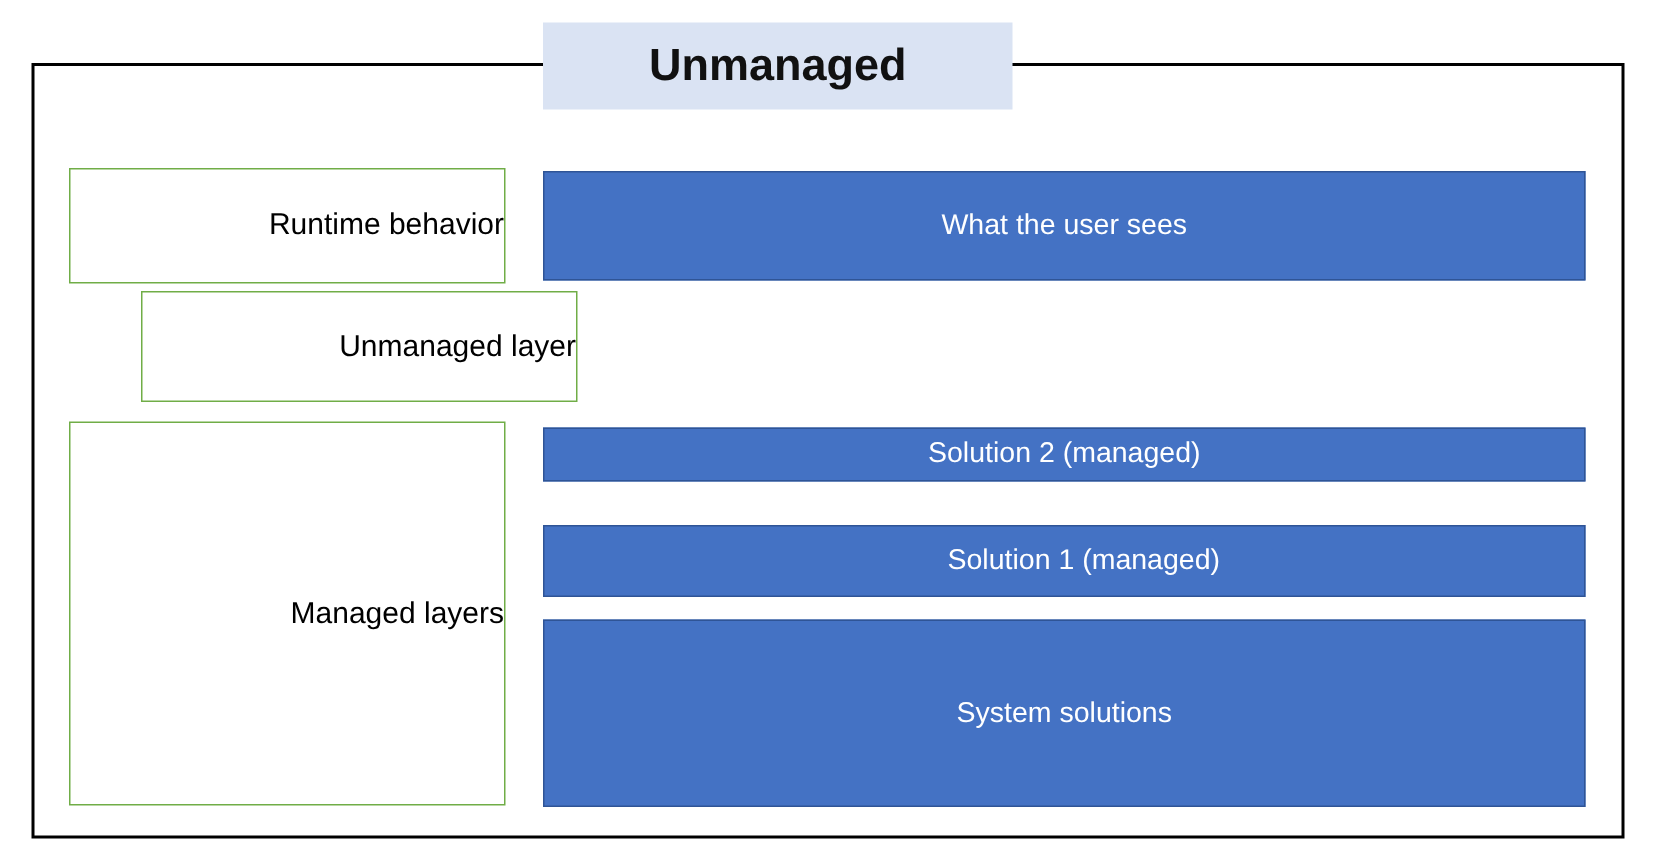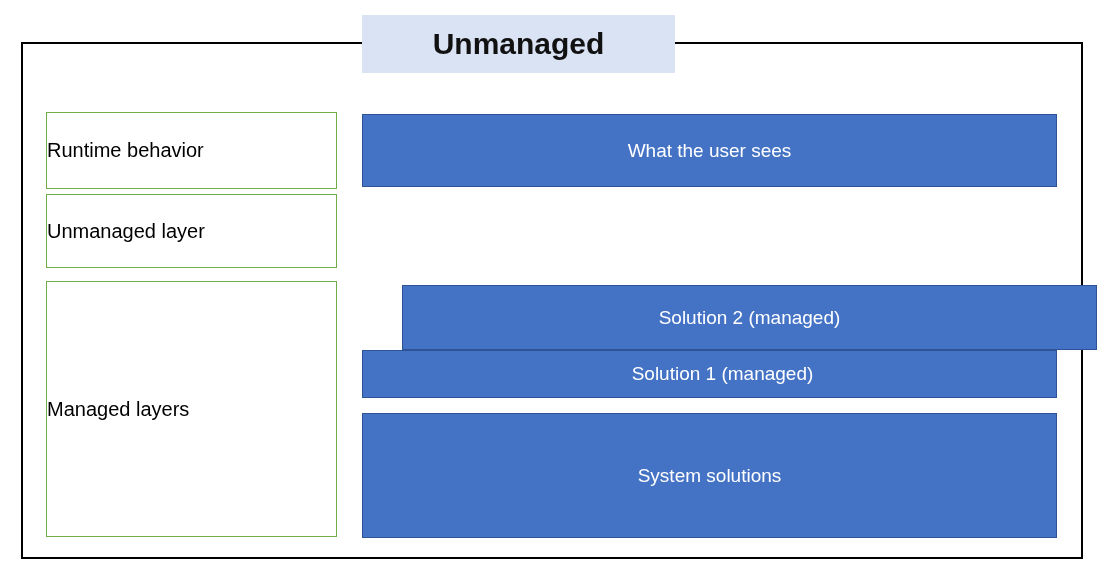--- a/index.html
+++ b/index.html
@@ -43,21 +43,21 @@
     font-weight: bold;
     color: #111111;
     letter-spacing: 0px;
   }
   .label-box {
     position: absolute;
     left: 46px;
     width: 291px;
     border: 1.5px solid var(--label_border);
     background: #ffffff;
-    display: flex; align-items: center; justify-content: flex-start;
+    display: flex; align-items: center; justify-content: flex-end;
     z-index: 2;
   }
   .label-box .label-text {
     font-size: 20px;
     color: var(--label_text);
     text-align: center;
   }
   .layer-box {
     position: absolute;
     left: 362px;
@@ -67,25 +67,25 @@
     display: flex; align-items: center; justify-content: center;
     z-index: 2;
   }
   .layer-box .layer-text {
     font-size: 19px;
     color: var(--box_text);
     text-align: left;
   }
   
   #label-0 { top: 112px; height: 77px; }
-  #label-1 { top: 194px; height: 74px; }
+  #label-1 { top: 194px; height: 74px; margin-left: 48px; }
   #label-2 { top: 281px; height: 256px; }
   #layer-0 { top: 114px; height: 73px; }
   #layer-1 { top: 197px; height: 73px; }
-  #layer-2 { top: 285px; height: 65px; margin-left: 40px; }
+  #layer-2 { top: 285px; height: 36px; }
   #layer-3 { top: 350px; height: 48px; padding-left: 26px; }
   #layer-4 { top: 413px; height: 125px; }
 </style>
 </head>
 <body>
 
 <div class="canvas">
 
   <div class="outer-frame"></div>
 

